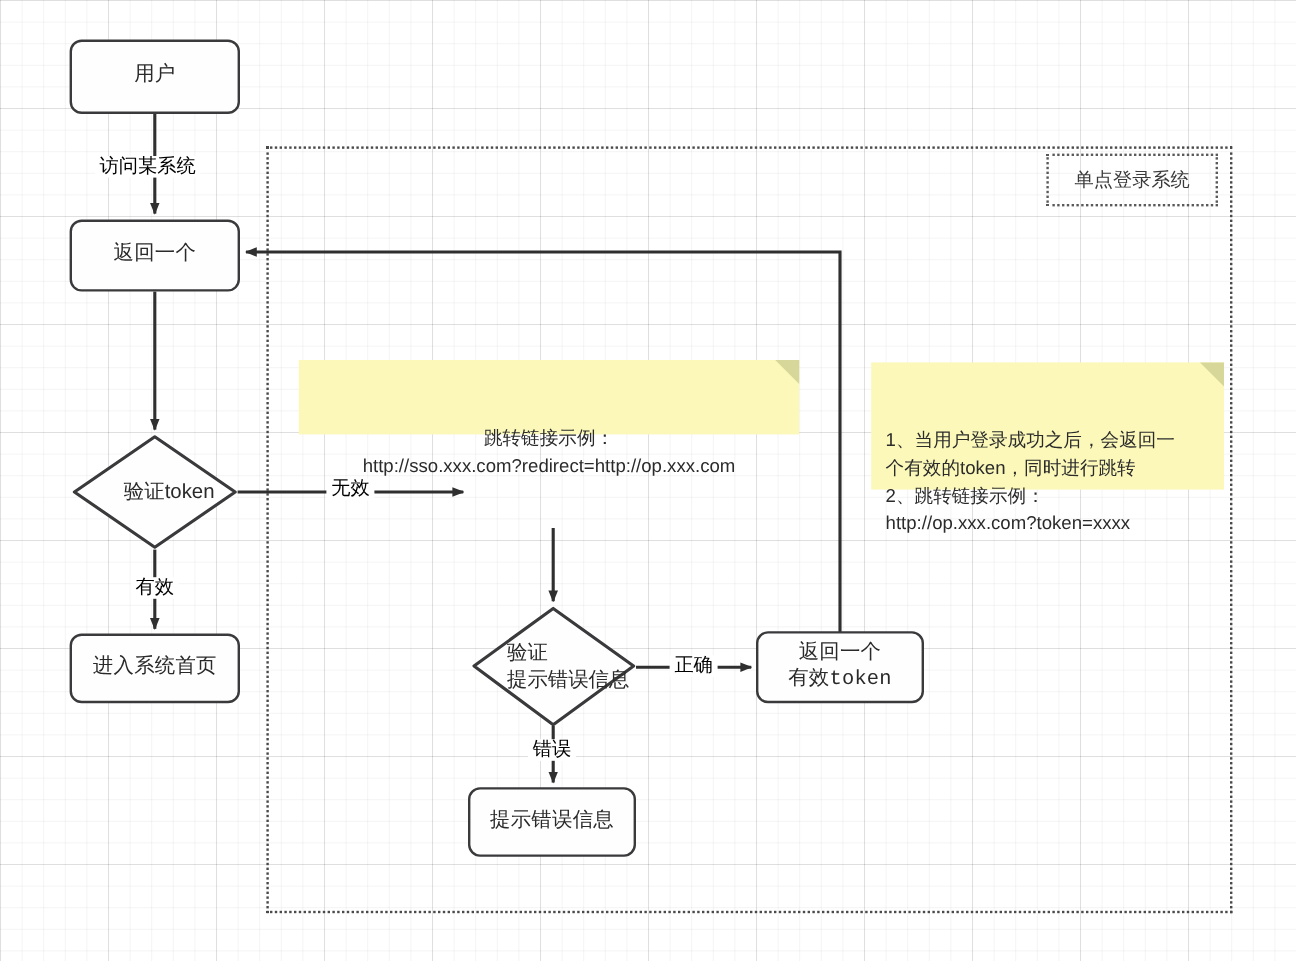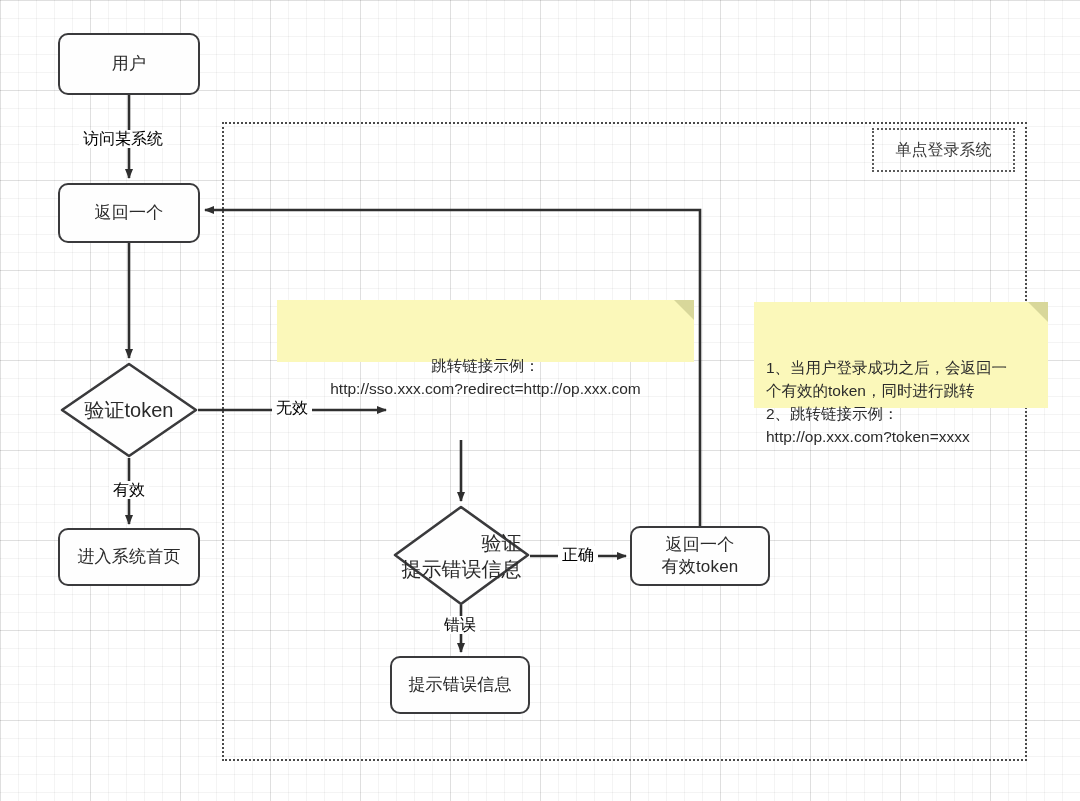--- a/index.html
+++ b/index.html
@@ -39,40 +39,41 @@
     text-align: center;
     color: #2a2a2a;
     font-size: 17px;
     line-height: 1.32;
     letter-spacing: 0.2px;
   }
   .box {
     background: #fefefe;
     border: 2.5px solid #3a3a3c;
     border-radius: 10px;
+    font-family: Liberation Mono, monospace;
   }
   .diamond-wrap {
     position: absolute;
     box-sizing: border-box;
   }
   .diamond-wrap svg {
     position: absolute;
     left: 0; top: 0;
   }
   .diamond-label {
     position: absolute;
-    left: 0; top: 0;
+    left: 12px; top: 0;
     width: 100%;
     height: 100%;
     display: flex;
     align-items: center;
     justify-content: center;
-    text-align: right;
+    text-align: left;
     color: #2a2a2a;
-    font-size: 20px;
+    font-size: 17px;
     line-height: 1.3;
     white-space: pre-line;
   }
   .edge-label {
     position: absolute;
     color: #000000;
     font-size: 16px;
     background: #ffffff;
     padding: 0 4px;
     white-space: nowrap;
@@ -97,21 +98,20 @@
   }
   .note {
     position: absolute;
     box-sizing: border-box;
     background: #fbf8ba;
     color: #2b2b2b;
     font-size: 15.5px;
     line-height: 1.48;
     padding: 9px 12px;
     white-space: pre-line;
-    margin-left: 28px;
   }
   .note .fold {
     position: absolute;
     right: 0;
     top: 0;
     width: 0;
     height: 0;
     border-left: 20px solid transparent;
     border-top: 20px solid #d8d79a;
   }

